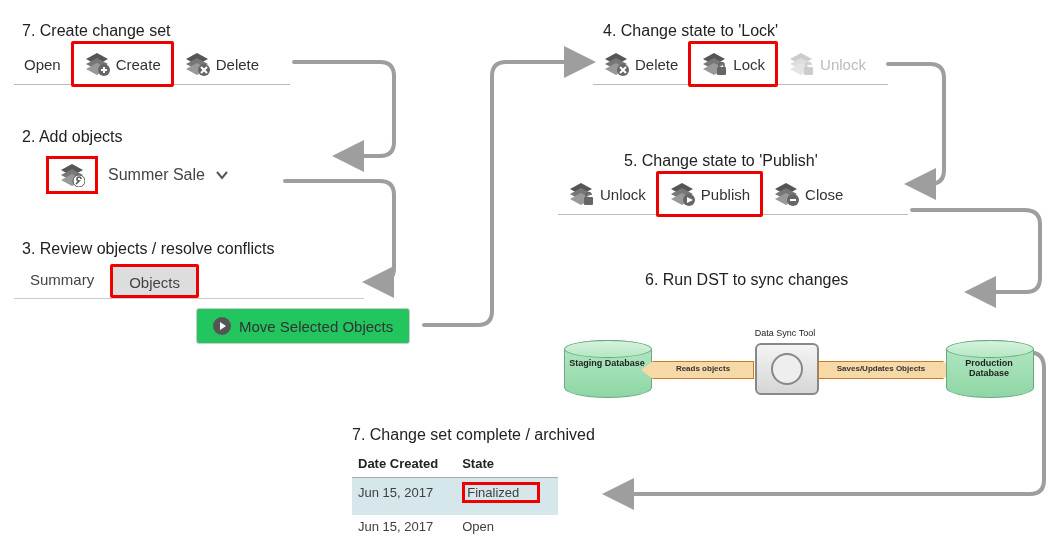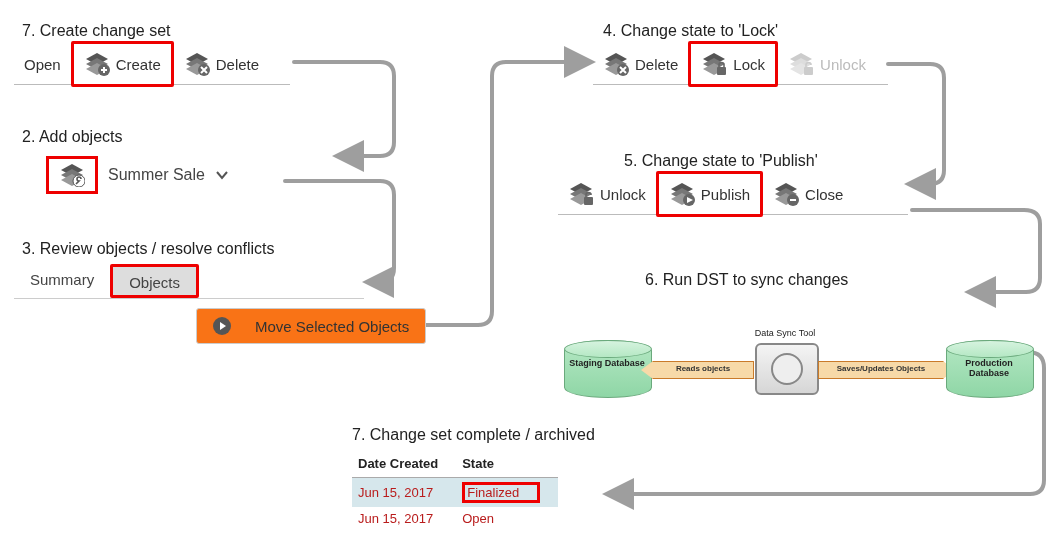--- a/index.html
+++ b/index.html
@@ -74,24 +74,24 @@
   .tab.active {
     background: #ddd;
   }
   .move-btn {
     position: absolute;
     border: 1px solid #ccc;
     border-radius: 3px;
     padding: 8px 16px;
     display: flex;
     align-items: center;
-    gap: 24px;
+    gap: 8px;
     font-size: 15px;
     color: #333;
-    background: #f97316;
+    background: #22c55e;
   }
   .circ-arrow {
     width: 18px; height: 18px; background:#555; border-radius:50%;
     display:flex; align-items:center; justify-content:center;
   }
   .circ-arrow::after {
     content:""; display:block; width:0; height:0;
     border-left:6px solid #fff; border-top:4px solid transparent; border-bottom:4px solid transparent;
     margin-left:1px;
   }
@@ -154,21 +154,21 @@
   .tbl {
     position:absolute;
     font-size:13px;
     border-collapse: collapse;
   }
   .tbl th {
     text-align:left; font-weight:bold; padding:6px 18px 6px 6px;
     border-bottom:1px solid #aaa; color:#222;
   }
   .tbl td {
-    padding:4px 18px 4px 6px; color:#b91c1c;
+    padding:4px 18px 12px 6px; color:#404040;
   }
   .tbl tr.sel td { background:#d6e7ec; }
   .state-hl {
     border:3px solid #e00; padding:0 18px 0 2px; display:inline-block;
   }
 </style>
 </head>
 <body>
 
 <svg width="0" height="0" style="position:absolute">

